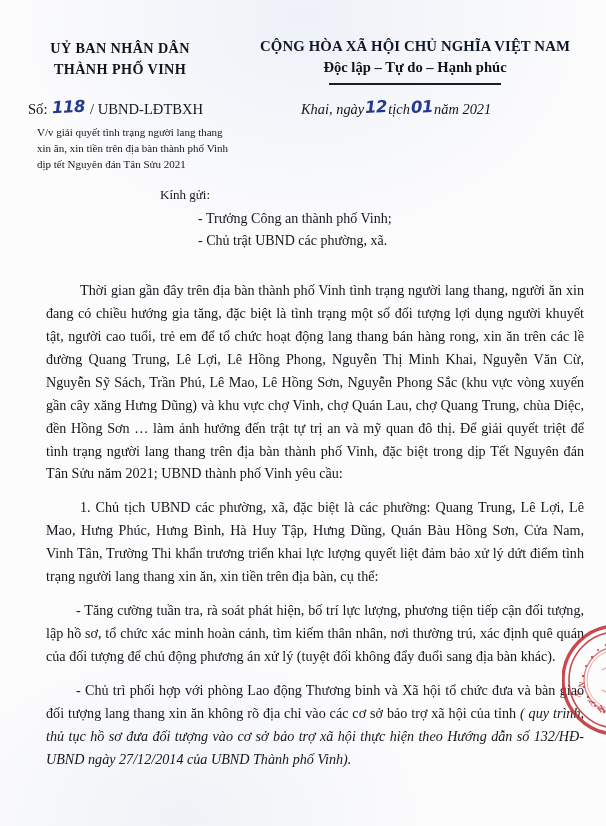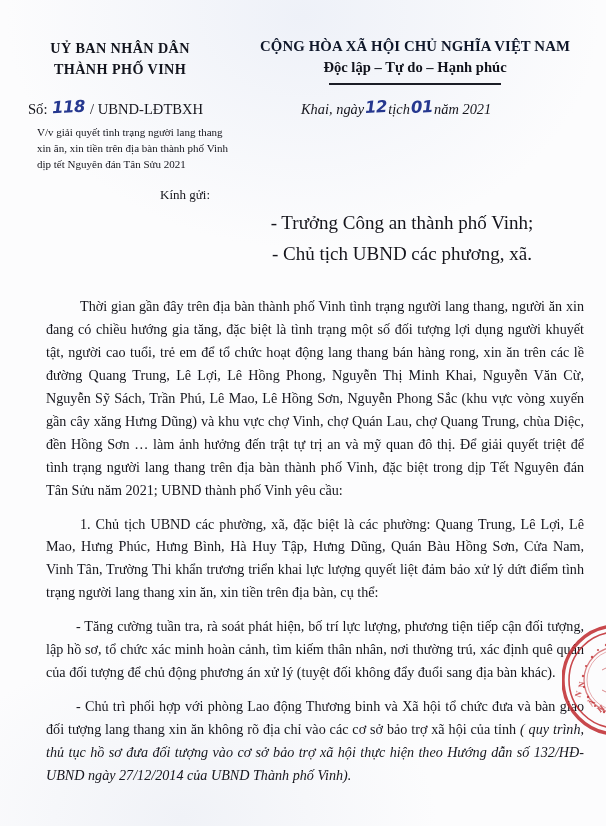--- a/index.html
+++ b/index.html
@@ -121,23 +121,22 @@
   
   .kinh-gui {
     padding: 14px 0 0 0;
     text-align: left;
     margin-left: 160px;
     font-size: 13px;
   }
   .recipients {
     margin-left: 198px;
     padding-top: 5px;
-    font-size: 19px;
+    font-size: 14px;
     line-height: 1.62;
-    text-align: center;
   }
   .recipients div { white-space: nowrap; }
 
   
   .body {
     padding: 26px 22px 0 46px;
   }
   .para {
     font-size: 14.15px;
     line-height: 1.62;
@@ -193,21 +192,21 @@
 
   <div class="subject">
     <div>V/v giải quyết tình trạng người lang thang</div>
     <div>xin ăn, xin tiền trên địa bàn thành phố Vinh</div>
     <div>dịp tết Nguyên đán Tân Sửu 2021</div>
   </div>
 
   <div class="kinh-gui">Kính gửi:</div>
   <div class="recipients">
     <div>- Trưởng Công an thành phố Vinh;</div>
-    <div>- Chủ tịch UBND các phương, xã.</div>
+    <div>- Chủ trật UBND các phường, xã.</div>
   </div>
 
   <div class="body">
     <p class="para indent">Thời gian gần đây trên địa bàn thành phố Vinh tình trạng người lang thang, người ăn xin đang có chiều hướng gia tăng, đặc biệt là tình trạng một số đối tượng lợi dụng người khuyết tật, người cao tuổi, trẻ em để tổ chức hoạt động lang thang bán hàng rong, xin ăn trên các lề đường Quang Trung, Lê Lợi, Lê Hồng Phong, Nguyễn Thị Minh Khai, Nguyễn Văn Cừ, Nguyễn Sỹ Sách, Trần Phú, Lê Mao, Lê Hồng Sơn, Nguyễn Phong Sắc (khu vực vòng xuyến gần cây xăng Hưng Dũng) và khu vực chợ Vinh, chợ Quán Lau, chợ Quang Trung, chùa Diệc, đền Hồng Sơn … làm ảnh hưởng đến trật tự trị an và mỹ quan đô thị. Để giải quyết triệt để tình trạng người lang thang trên địa bàn thành phố Vinh, đặc biệt trong dịp Tết Nguyên đán Tân Sửu năm 2021; UBND thành phố Vinh yêu cầu:</p>
     <p class="para indent">1. Chủ tịch UBND các phường, xã, đặc biệt là các phường: Quang Trung, Lê Lợi, Lê Mao, Hưng Phúc, Hưng Bình, Hà Huy Tập, Hưng Dũng, Quán Bàu Hồng Sơn, Cửa Nam, Vinh Tân, Trường Thi khẩn trương triển khai lực lượng quyết liệt đảm bảo xử lý dứt điểm tình trạng người lang thang xin ăn, xin tiền trên địa bàn, cụ thể:</p>
     <p class="para dash">- Tăng cường tuần tra, rà soát phát hiện, bố trí lực lượng, phương tiện tiếp cận đối tượng, lập hồ sơ, tổ chức xác minh hoàn cảnh, tìm kiếm thân nhân, nơi thường trú, xác định quê quán của đối tượng để chủ động phương án xử lý (tuyệt đối không đẩy đuổi sang địa bàn khác).</p>
     <p class="para dash"><span>- Chủ trì phối hợp với phòng Lao động Thương binh và Xã hội tổ chức đưa và bàn giao đối tượng lang thang xin ăn không rõ địa chỉ vào các cơ sở bảo trợ xã hội của tỉnh </span><span class="ital">( quy trình, thủ tục hồ sơ đưa đối tượng  vào cơ sở bảo trợ xã hội thực hiện theo Hướng dẫn số 132/HĐ-UBND ngày 27/12/2014 của UBND Thành phố Vinh).</span></p>
   </div>
 
   <div class="seal">

